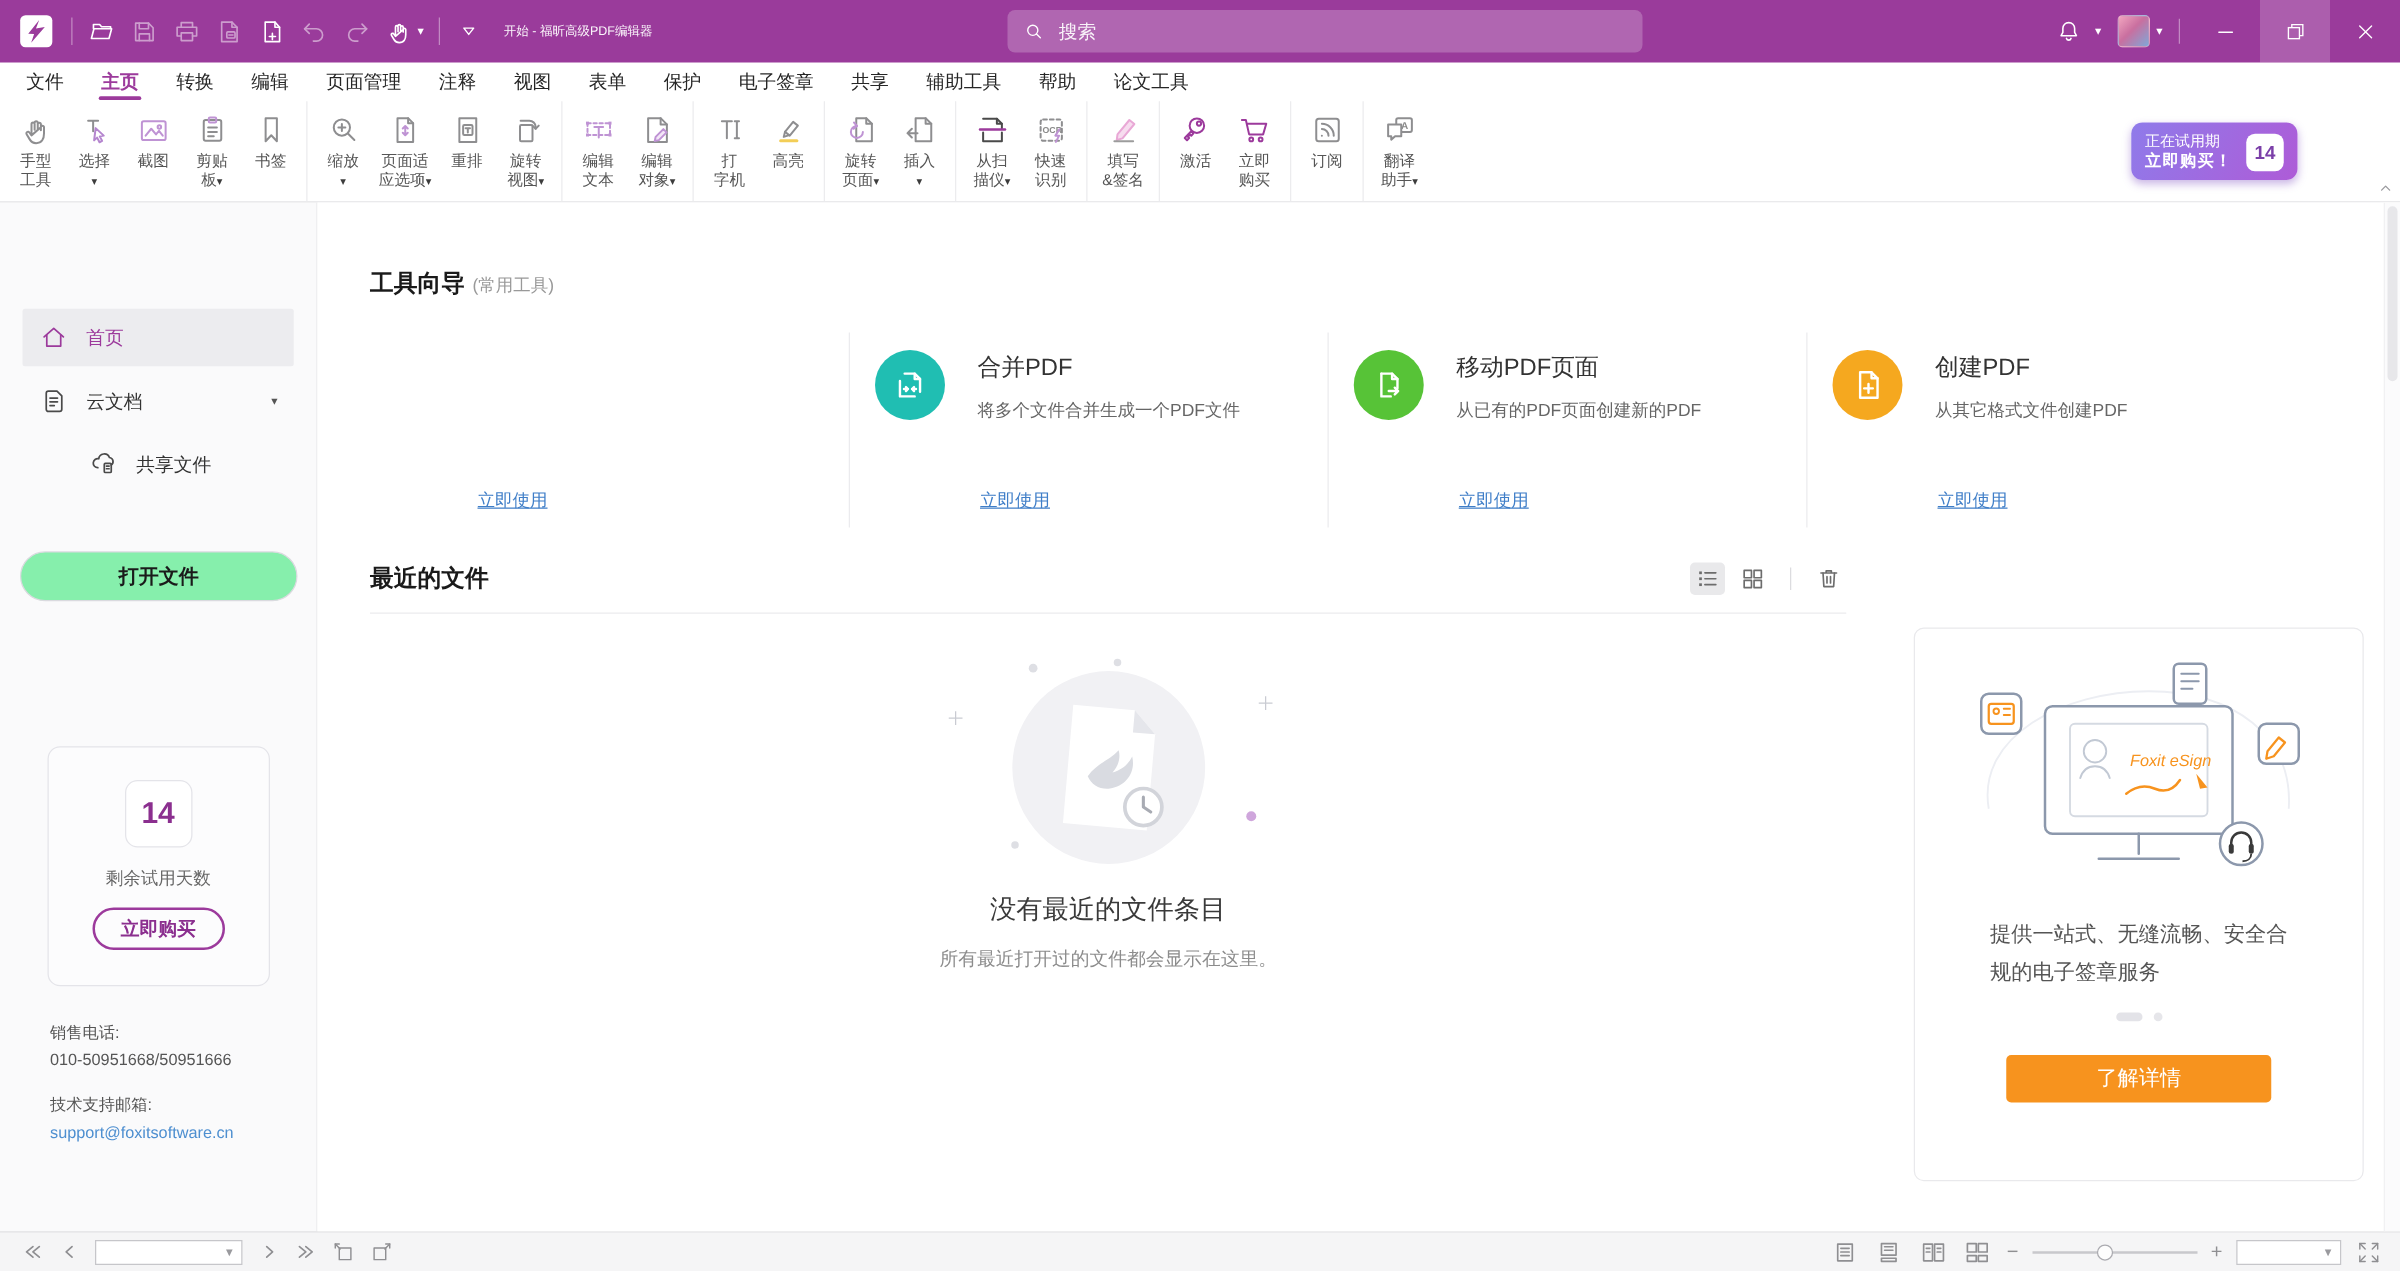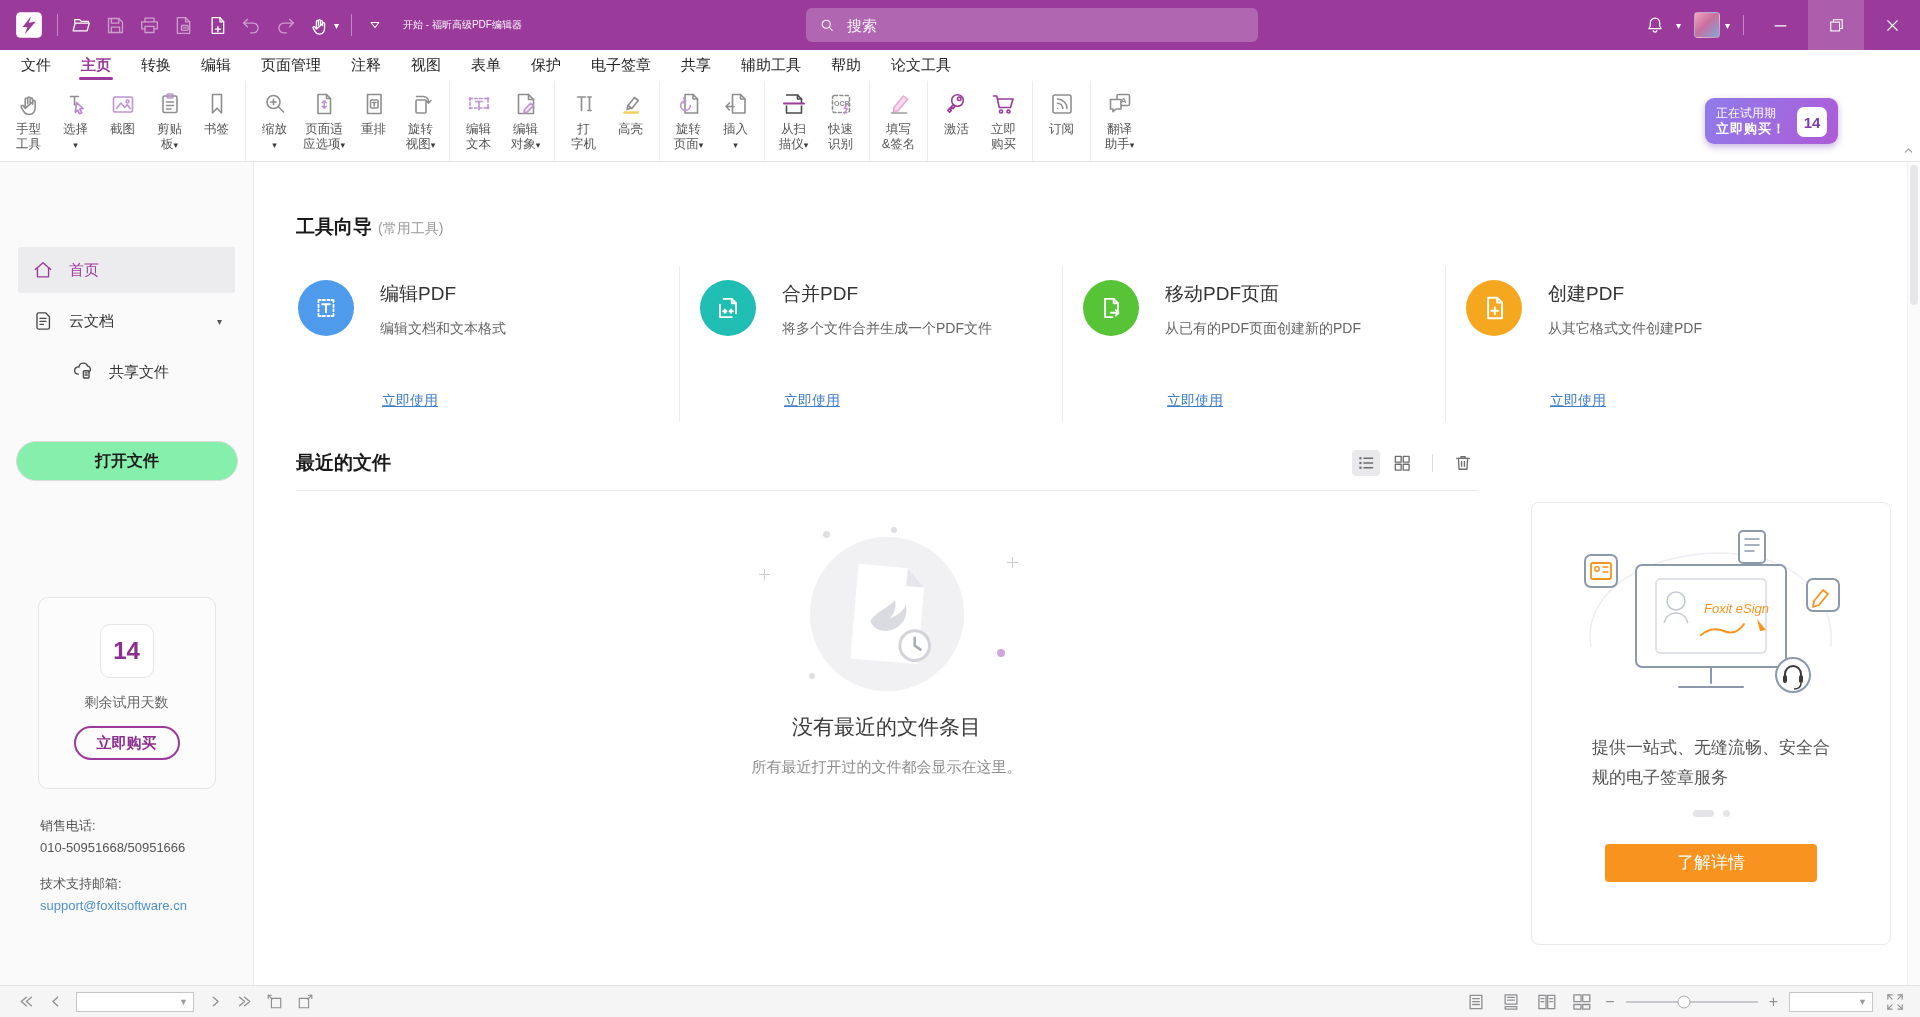--- a/index.html
+++ b/index.html
@@ -14,21 +14,21 @@
 .logo{width:30px;height:30px;margin:0 4px}
 .tb-sep{width:1px;height:22px;background:rgba(255,255,255,.4);margin:0 9px}
 .quickbar{display:flex;align-items:center;gap:5px}
 .qa{display:flex;align-items:center;color:#fff;padding:3px;border-radius:4px}
 .qa svg{width:23px;height:23px}
 .qa.dim{opacity:.5}
 .qcaret{font-size:10px;color:#fff;margin-left:3px}
 .tb-tri{color:#fff;margin:0 4px}
 .tb-tri svg{width:20px;height:20px}
 .tb-title{color:rgba(255,255,255,.96);font-size:10px;margin-left:14px;white-space:nowrap}
-.tb-search{position:absolute;left:806px;top:8px;width:452px;height:34px;background:rgba(255,255,255,.22);border-radius:6px;display:flex;align-items:center;padding:0 12px;gap:9px}
+.tb-search{position:absolute;left:806px;top:8px;width:508px;height:34px;background:rgba(255,255,255,.22);border-radius:6px;display:flex;align-items:center;padding:0 12px;gap:9px}
 .tb-search svg{width:18px;height:18px;color:#fff}
 .tb-search input{flex:1;background:transparent;border:none;outline:none;color:#fff;font-size:15px;font-family:inherit}
 .tb-search input::placeholder{color:rgba(255,255,255,.92)}
 .tb-right{margin-left:auto;display:flex;align-items:center;height:100%}
 .tb-ic{color:#fff;display:flex;align-items:center;padding:0 5px}
 .tb-ic svg{width:22px;height:22px}
 .caret-w{color:#fff;font-size:10px;padding:0 5px}
 .avatar{width:26px;height:26px;border-radius:4px;margin-left:8px;background:linear-gradient(135deg,#F2A6C0 0%,#C96F9F 45%,#7FA8D8 100%);border:1px solid rgba(255,255,255,.25)}
 .win-sep{width:1px;height:20px;background:rgba(255,255,255,.4);margin:0 8px}
 .win-btn{width:56px;height:100%;display:flex;align-items:center;justify-content:center;color:#fff}
@@ -604,35 +604,20 @@
         <div class="email">support@foxitsoftware.cn</div>
       </div>
     </aside>
 
     <main class="content">
       <h2 class="tools-head">
         <span>工具向导</span><span class="sub">(常用工具)</span>
       </h2>
       <div class="cards">
           <div class="card">
-            <div class="crow">
-              <span class="cicon" style="background:#4D9BEA">
-                <svg viewBox="0 0 28 28" fill="none" stroke="currentColor" stroke-width="1.6" stroke-linecap="round" stroke-linejoin="round">
-                  <g stroke="#fff" stroke-width="1.8">
-                    <path d="M7 8.5v-2h2M7 19.5v2h2M21 8.5v-2h-2M21 19.5v2h-2"></path>
-                    <path d="M10.5 10.5h7M14 10.5V18"></path>
-                    <path stroke-dasharray="2 2.4" d="M7 11v6M21 11v6M11 6.5h6M11 21.5h6"></path>
-                  </g>
-                </svg>
-              </span>
-              <div class="cbody">
-                <div class="ctitle">编辑PDF</div>
-                <div class="cdesc">编辑文档和文本格式</div>
-              </div>
-            </div>
             <a class="clink">立即使用</a>
           </div>
           <div class="card">
             <div class="crow">
               <span class="cicon" style="background:#20BEB2">
                 <svg viewBox="0 0 28 28" fill="none" stroke="currentColor" stroke-width="1.6" stroke-linecap="round" stroke-linejoin="round">
                   <g stroke="#fff" stroke-width="1.8">
                     <path d="M10 5.5h7.5l4 4V19"></path>
                     <path d="M17.5 5.5v4h4"></path>
                     <path d="M6.5 11v11.5h11"></path>

